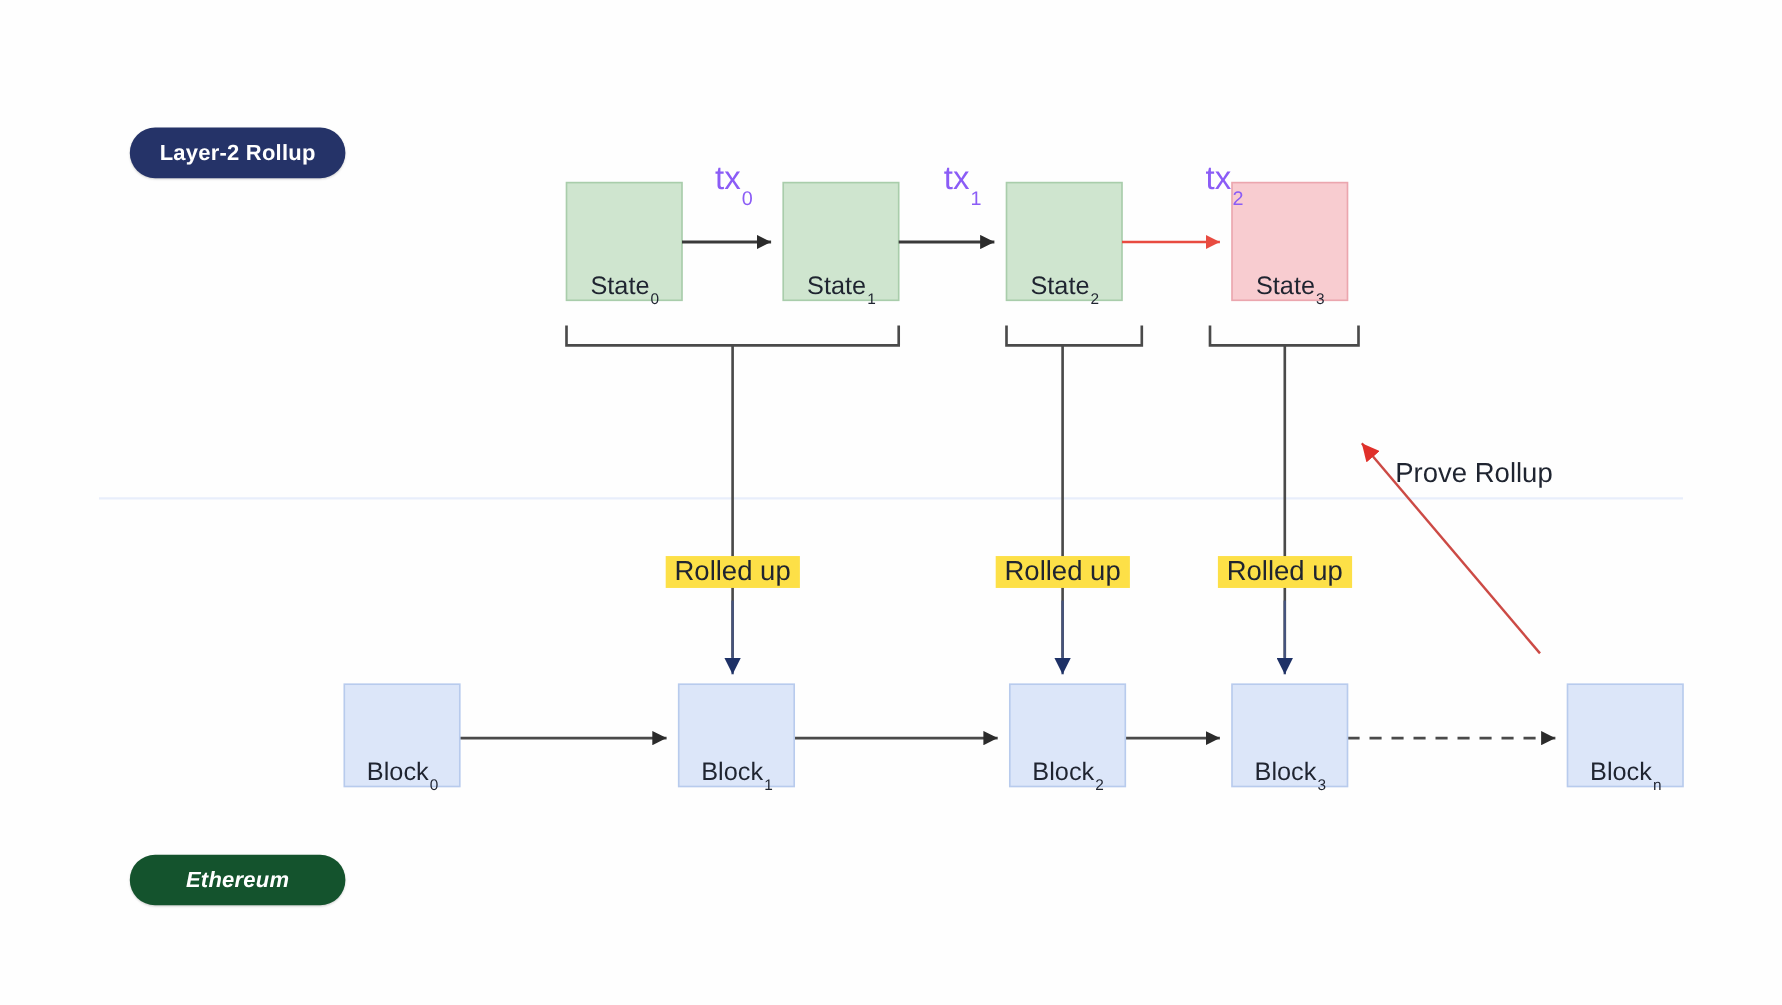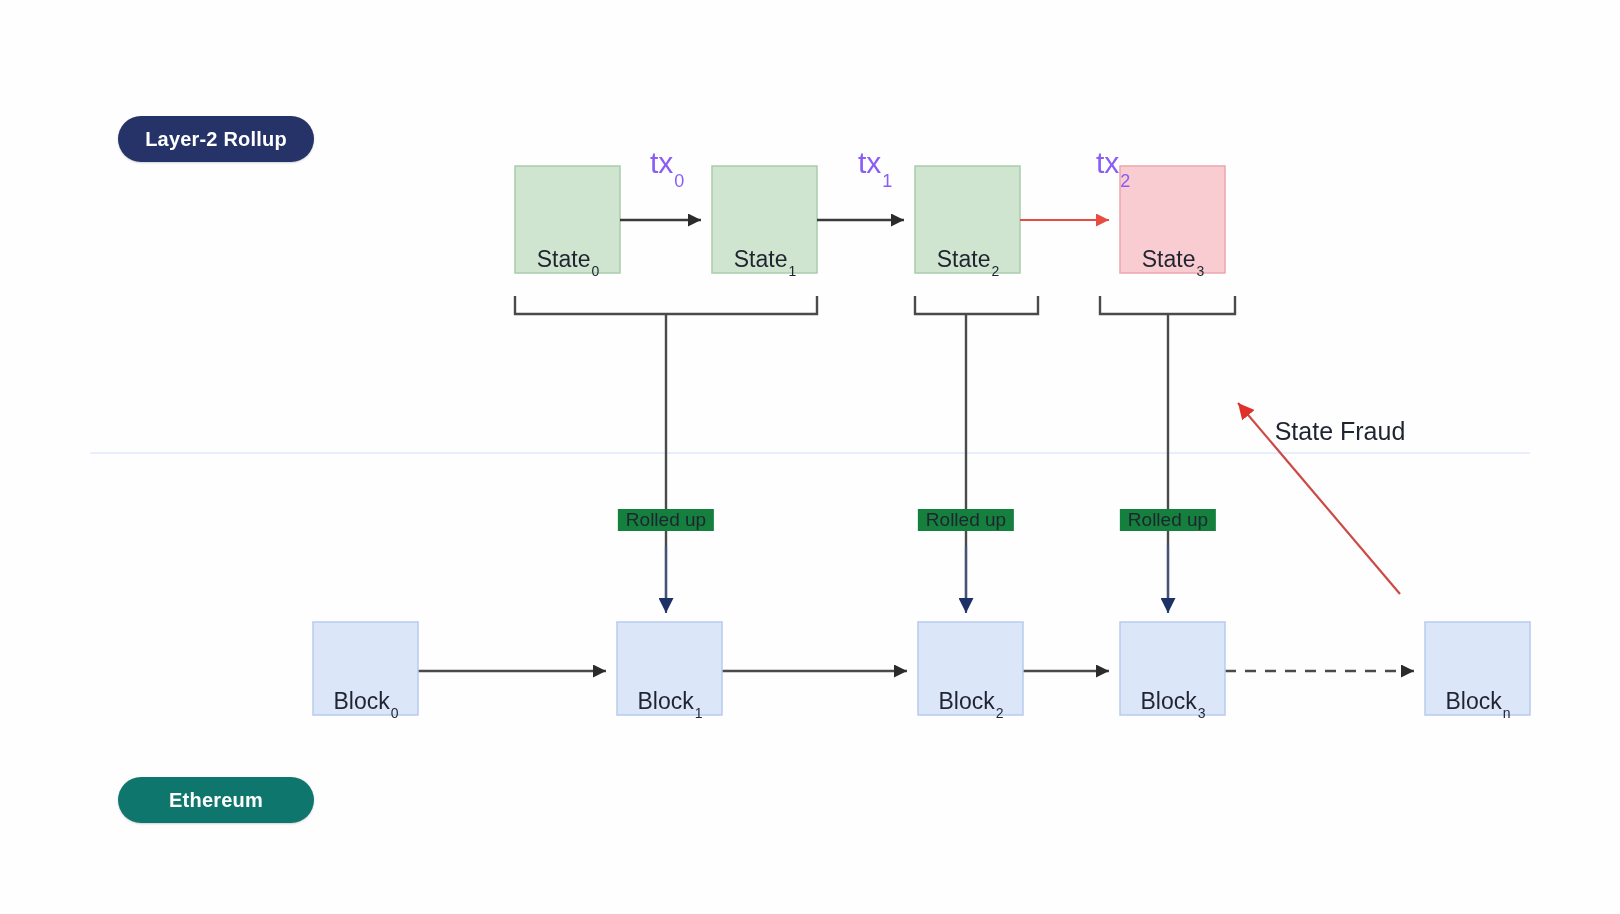--- a/index.html
+++ b/index.html
@@ -22,22 +22,22 @@
     font-size:23px;color:#1f2430;white-space:nowrap;
   }
   .boxlabel sub{font-size:14px;vertical-align:baseline;position:relative;top:6px;left:1px;}
 
   .txlabel{
     position:absolute;font-size:30px;color:#8b5cf6;white-space:nowrap;font-weight:500;
   }
   .txlabel sub{font-size:18px;position:relative;top:7px;left:1px;font-weight:500;}
 
   .rolled{
-    position:absolute;font-size:19px;color:#1f2430;white-space:nowrap;
-    background:#15803d;padding:0 8px;
+    position:absolute;font-size:25px;color:#1f2430;white-space:nowrap;
+    background:#fde047;padding:0 8px;
   }
   .fraud{
     position:absolute;font-size:25px;color:#1f2430;white-space:nowrap;
   }
 </style>
 </head>
 <body>
 
 <div id="stage">
   <svg id="canvas" xmlns="http://www.w3.org/2000/svg">
@@ -81,35 +81,35 @@
       <rect x="918" y="584" width="105" height="93" fill="#dce6f9" stroke="#b8cbed" stroke-width="1.5"></rect>
       <rect x="1120" y="584" width="105" height="93" fill="#dce6f9" stroke="#b8cbed" stroke-width="1.5"></rect>
       <rect x="1425" y="584" width="105" height="93" fill="#dce6f9" stroke="#b8cbed" stroke-width="1.5"></rect>
       <line x1="1400" y1="556" x2="1238" y2="365" stroke="#cc4a45" stroke-width="2.2" marker-end="url(#ah-fraud)"></line>
     </svg>
 
   <div class="pill" id="badge-top" style="left: 118px; top: 78px; width: 196px; height: 46px; background: rgb(37, 51, 104);">
     <span>Layer-2 Rollup</span>
   </div>
 
-  <div class="pill" id="badge-bottom" style="left: 118px; top: 739px; width: 196px; height: 46px; background: #0f766e;">
+  <div class="pill" id="badge-bottom" style="left: 118px; top: 739px; width: 196px; height: 46px; background: #14532d; font-style: italic;">
     <span>Ethereum</span>
   </div>
 
   <div id="overlay">
       <div class="boxlabel" style="left: 515px; top: 128px; width: 105px; height: 107px;">State<sub>0</sub></div>
       <div class="boxlabel" style="left: 712px; top: 128px; width: 105px; height: 107px;">State<sub>1</sub></div>
       <div class="boxlabel" style="left: 915px; top: 128px; width: 105px; height: 107px;">State<sub>2</sub></div>
       <div class="boxlabel" style="left: 1120px; top: 128px; width: 105px; height: 107px;">State<sub>3</sub></div>
       <div class="txlabel" style="left: 650px; top: 108px;">tx<sub>0</sub></div>
       <div class="txlabel" style="left: 858px; top: 108px;">tx<sub>1</sub></div>
       <div class="txlabel" style="left: 1096px; top: 108px;">tx<sub>2</sub></div>
       <div class="rolled" style="left: 666px; top: 482px; transform: translate(-50%, -50%);">Rolled up</div>
       <div class="rolled" style="left: 966px; top: 482px; transform: translate(-50%, -50%);">Rolled up</div>
       <div class="rolled" style="left: 1168px; top: 482px; transform: translate(-50%, -50%);">Rolled up</div>
       <div class="boxlabel" style="left: 313px; top: 584px; width: 105px; height: 93px;">Block<sub>0</sub></div>
       <div class="boxlabel" style="left: 617px; top: 584px; width: 105px; height: 93px;">Block<sub>1</sub></div>
       <div class="boxlabel" style="left: 918px; top: 584px; width: 105px; height: 93px;">Block<sub>2</sub></div>
       <div class="boxlabel" style="left: 1120px; top: 584px; width: 105px; height: 93px;">Block<sub>3</sub></div>
       <div class="boxlabel" style="left: 1425px; top: 584px; width: 105px; height: 93px;">Block<sub>n</sub></div>
-      <div class="fraud" style="left: 1340px; top: 393px; transform: translate(-50%, -50%);">State Fraud</div>
+      <div class="fraud" style="left: 1340px; top: 393px; transform: translate(-50%, -50%);">Prove Rollup</div>
     </div>
 </div>
 
 </body></html>

